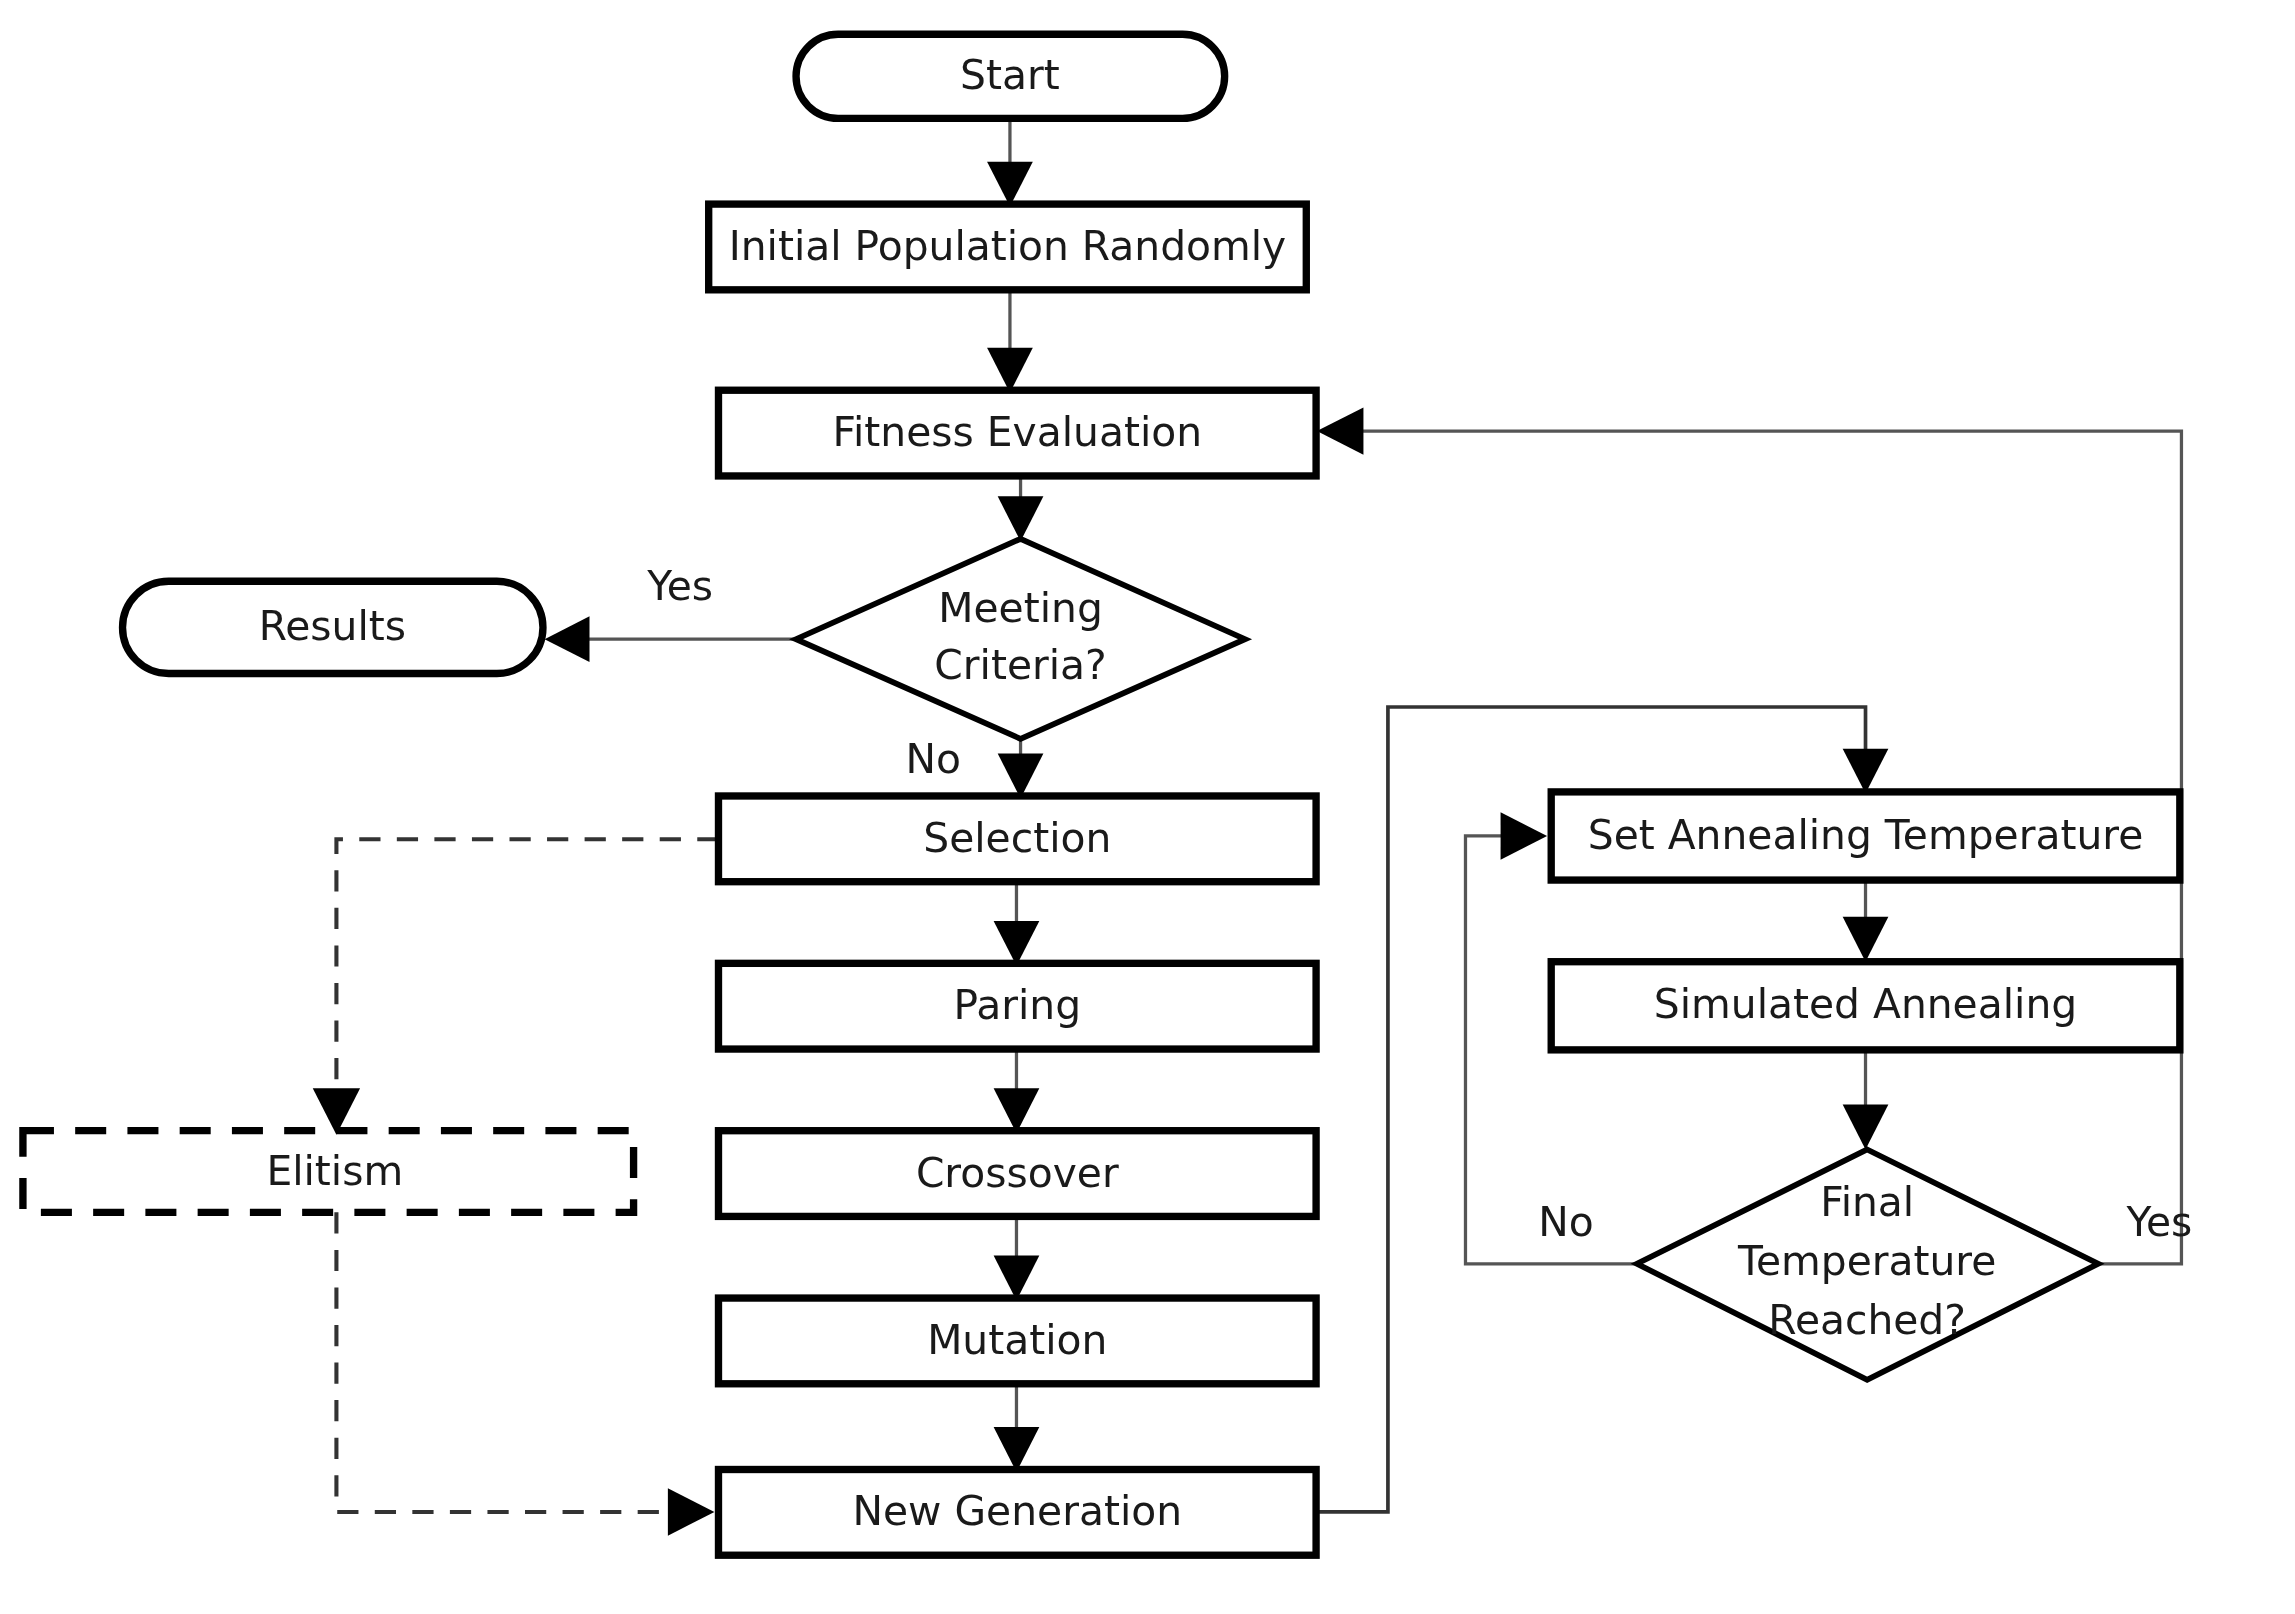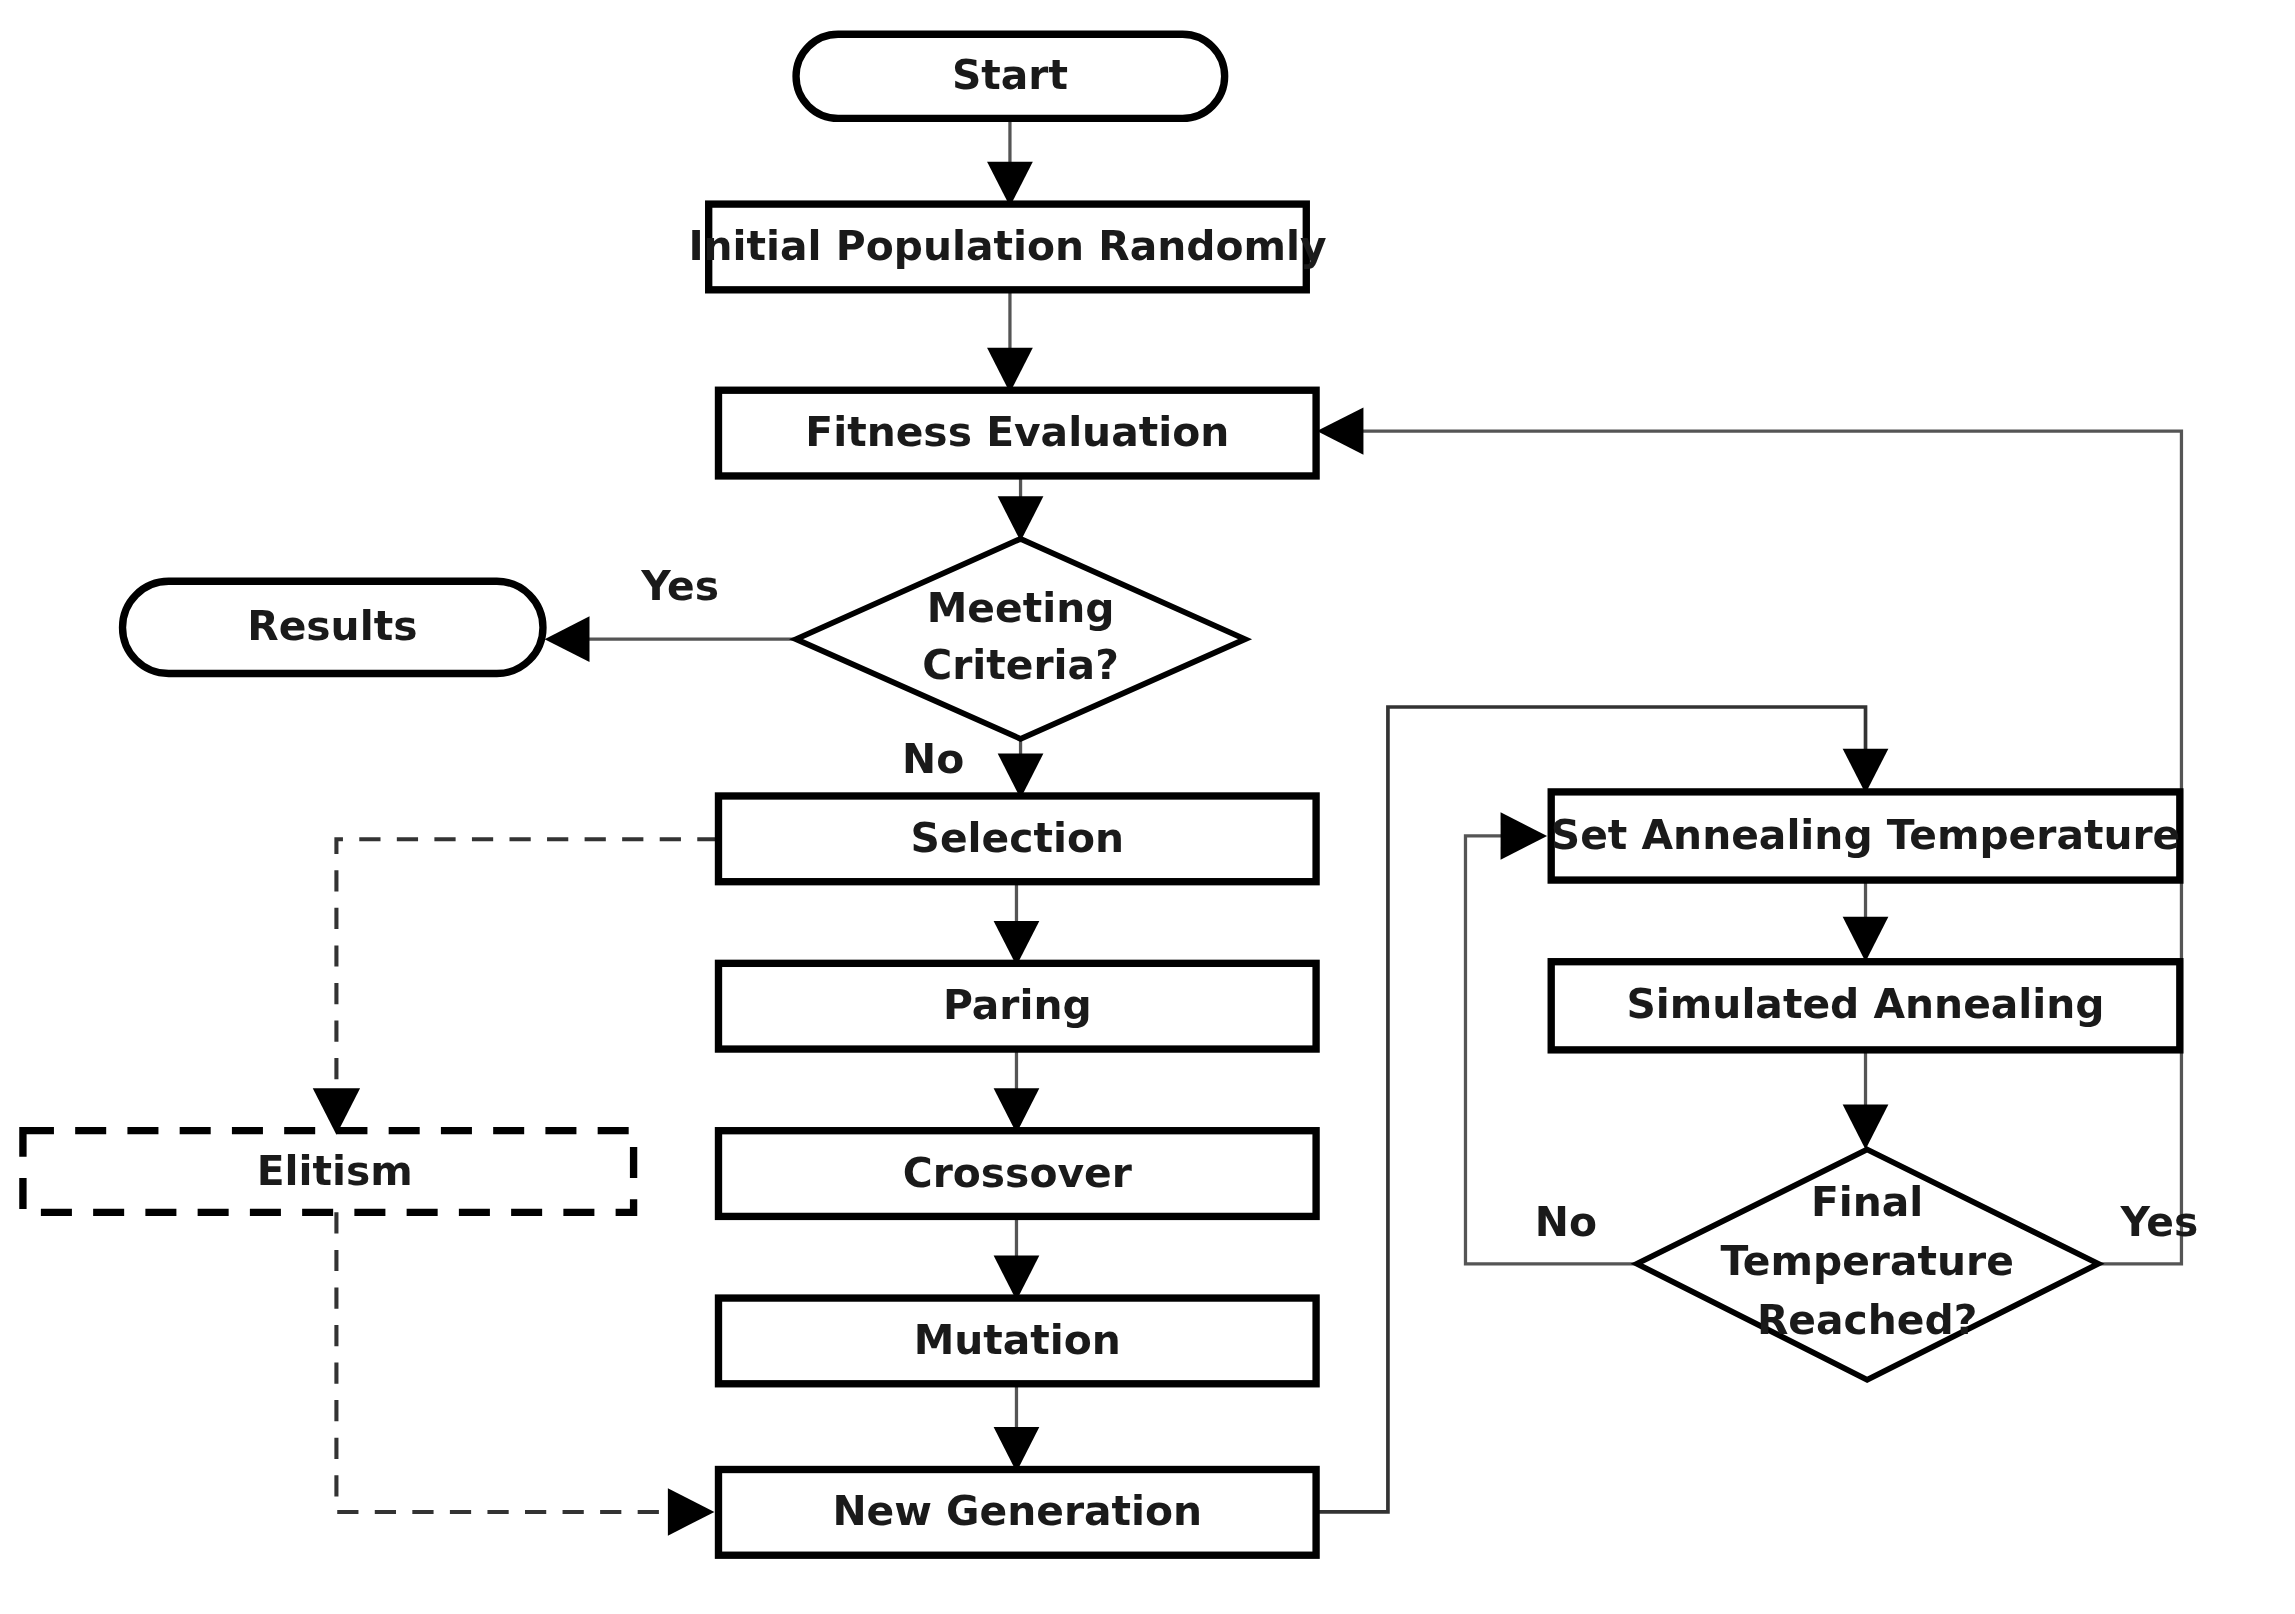--- a/index.html
+++ b/index.html
@@ -11,21 +11,20 @@
     width: 2295px;
     height: 1614px;
     font-family: "DejaVu Sans", "Liberation Sans", sans-serif;
     overflow: hidden;
   }
   #flowchart-root {
     position: relative;
     width: 2295px;
     height: 1614px;
     background: #ffffff;
-    font-weight: bold;
   }
   svg.chart-svg {
     display: block;
     width: 2295px;
     height: 1614px;
   }
   .node-shape {
     fill: #ffffff;
     stroke: #000000;
     stroke-width: 9;

